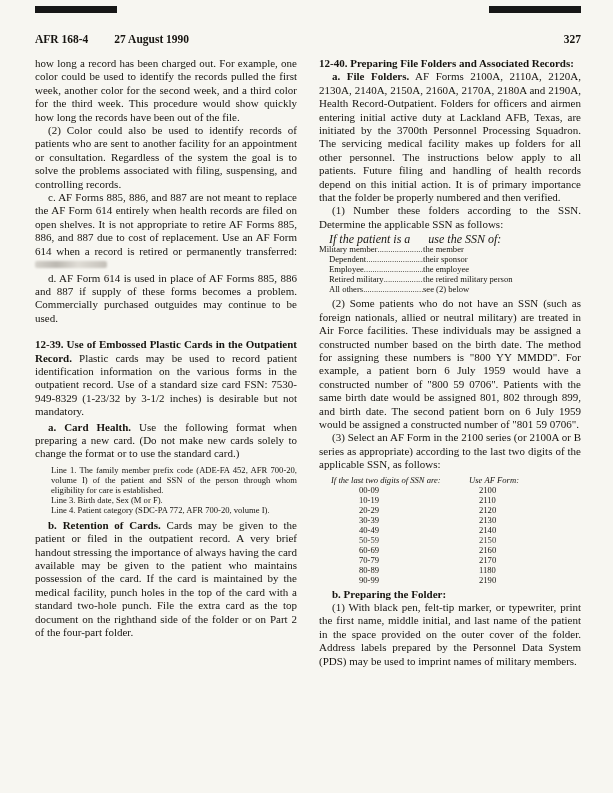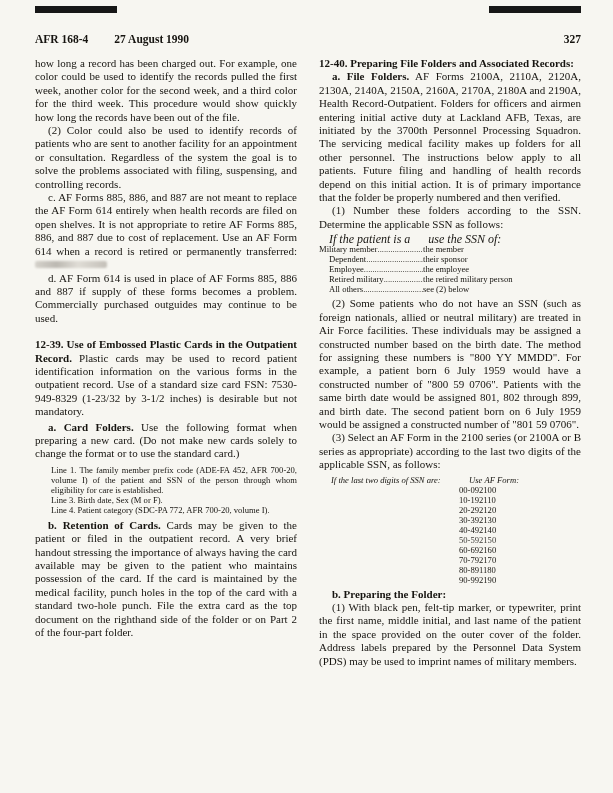--- a/index.html
+++ b/index.html
@@ -56,21 +56,21 @@
   .ssnhead .sh2{margin-left:18px;font-style:italic}
   .ssnrow{display:flex;font-size:8.6px;line-height:10px}
   .ssnleft{width:104px;display:flex;overflow:hidden;flex:0 0 104px}
   .ssnrow.indent .ssnleft{padding-left:10px;flex-basis:94px;width:94px}
   .ssnlabel{white-space:nowrap}
   .dots{flex:1;overflow:hidden;white-space:nowrap}
   .dots::after{content:"....................................................."}
   .ssnval{white-space:nowrap}
 
   
-  .formtable{margin:3px 0 3px 0;text-align:right}
+  .formtable{margin:3px 0 3px 0;text-align:left}
   .formhead{display:flex;font-size:8.6px;line-height:10px}
   .formhead .fh1{margin-left:12px;font-style:italic}
   .formhead .fh2{margin-left:auto;margin-right:62px;font-style:italic}
   .formrow{display:grid;grid-template-columns:40px 120px auto;font-size:8.6px;line-height:10px}
   .formrow .digits{grid-column:2}
   .formrow .formno{grid-column:3;justify-self:start}
   .formrow.smear{filter:blur(.45px);opacity:.85}
 </style>
 </head>
 <body>
@@ -89,21 +89,21 @@
   <div class="cols">
 
     <div class="col">
       <p class="noindent">how long a record has been charged out. For example, one color could be used to identify the records pulled the first week, another color for the second week, and a third color for the third week. This procedure would show quickly how long the records have been out of the file.</p>
       <p>(2) Color could also be used to identify records of patients who are sent to another facility for an appointment or consultation. Regardless of the system the goal is to solve the problems associated with filing, suspensing, and controlling records.</p>
       <p><span>c. AF Forms 885, 886, and 887 are not meant to replace the AF Form 614 entirely when health records are filed on open shelves. It is not appropriate to retire AF Forms 885, 886, and 887 due to cost of replacement. Use an AF Form 614 when a record is retired or permanently transferred:</span> <span class="smudge"></span></p>
       <p>d. AF Form 614 is used in place of AF Forms 885, 886 and 887 if supply of these forms becomes a problem. Commercially purchased outguides may continue to be used.</p>
 
       <p class="noindent sect"><span class="lead">12-39. Use of Embossed Plastic Cards in the Outpatient Record.</span> <span>Plastic cards may be used to record patient identification information on the various forms in the outpatient record. Use of a standard size card FSN: 7530-949-8329 (1-23/32 by 3-1/2 inches) is desirable but not mandatory.</span></p>
 
-      <p class="tight"><span class="lead">a. Card Folders.</span> <span>Use the following format when preparing a new card. (Do not make new cards solely to change the format or to use the standard card.)</span></p>
+      <p class="tight"><span class="lead">a. Card Health.</span> <span>Use the following format when preparing a new card. (Do not make new cards solely to change the format or to use the standard card.)</span></p>
 
       <div class="smallblock">
         <p class="small"><span>Line 1.</span> <span>The family member prefix code (ADE-FA 452, AFR 700-20, volume I) of the patient and SSN of the person through whom eligibility for care is established.</span></p>
         <p class="small"><span>Line 3.</span> <span>Birth date, Sex (M or F).</span></p>
         <p class="small"><span>Line 4.</span> <span>Patient category (SDC-PA 772, AFR 700-20, volume I).</span></p>
       </div>
 
       <p><span class="lead">b. Retention of Cards.</span> <span>Cards may be given to the patient or filed in the outpatient record. A very brief handout stressing the importance of always having the card available may be given to the patient who maintains possession of the card. If the card is maintained by the medical facility, punch holes in the top of the card with a standard two-hole punch. File the extra card as the top document on the righthand side of the folder or on Part 2 of the four-part folder.</span></p>
     </div>
 

